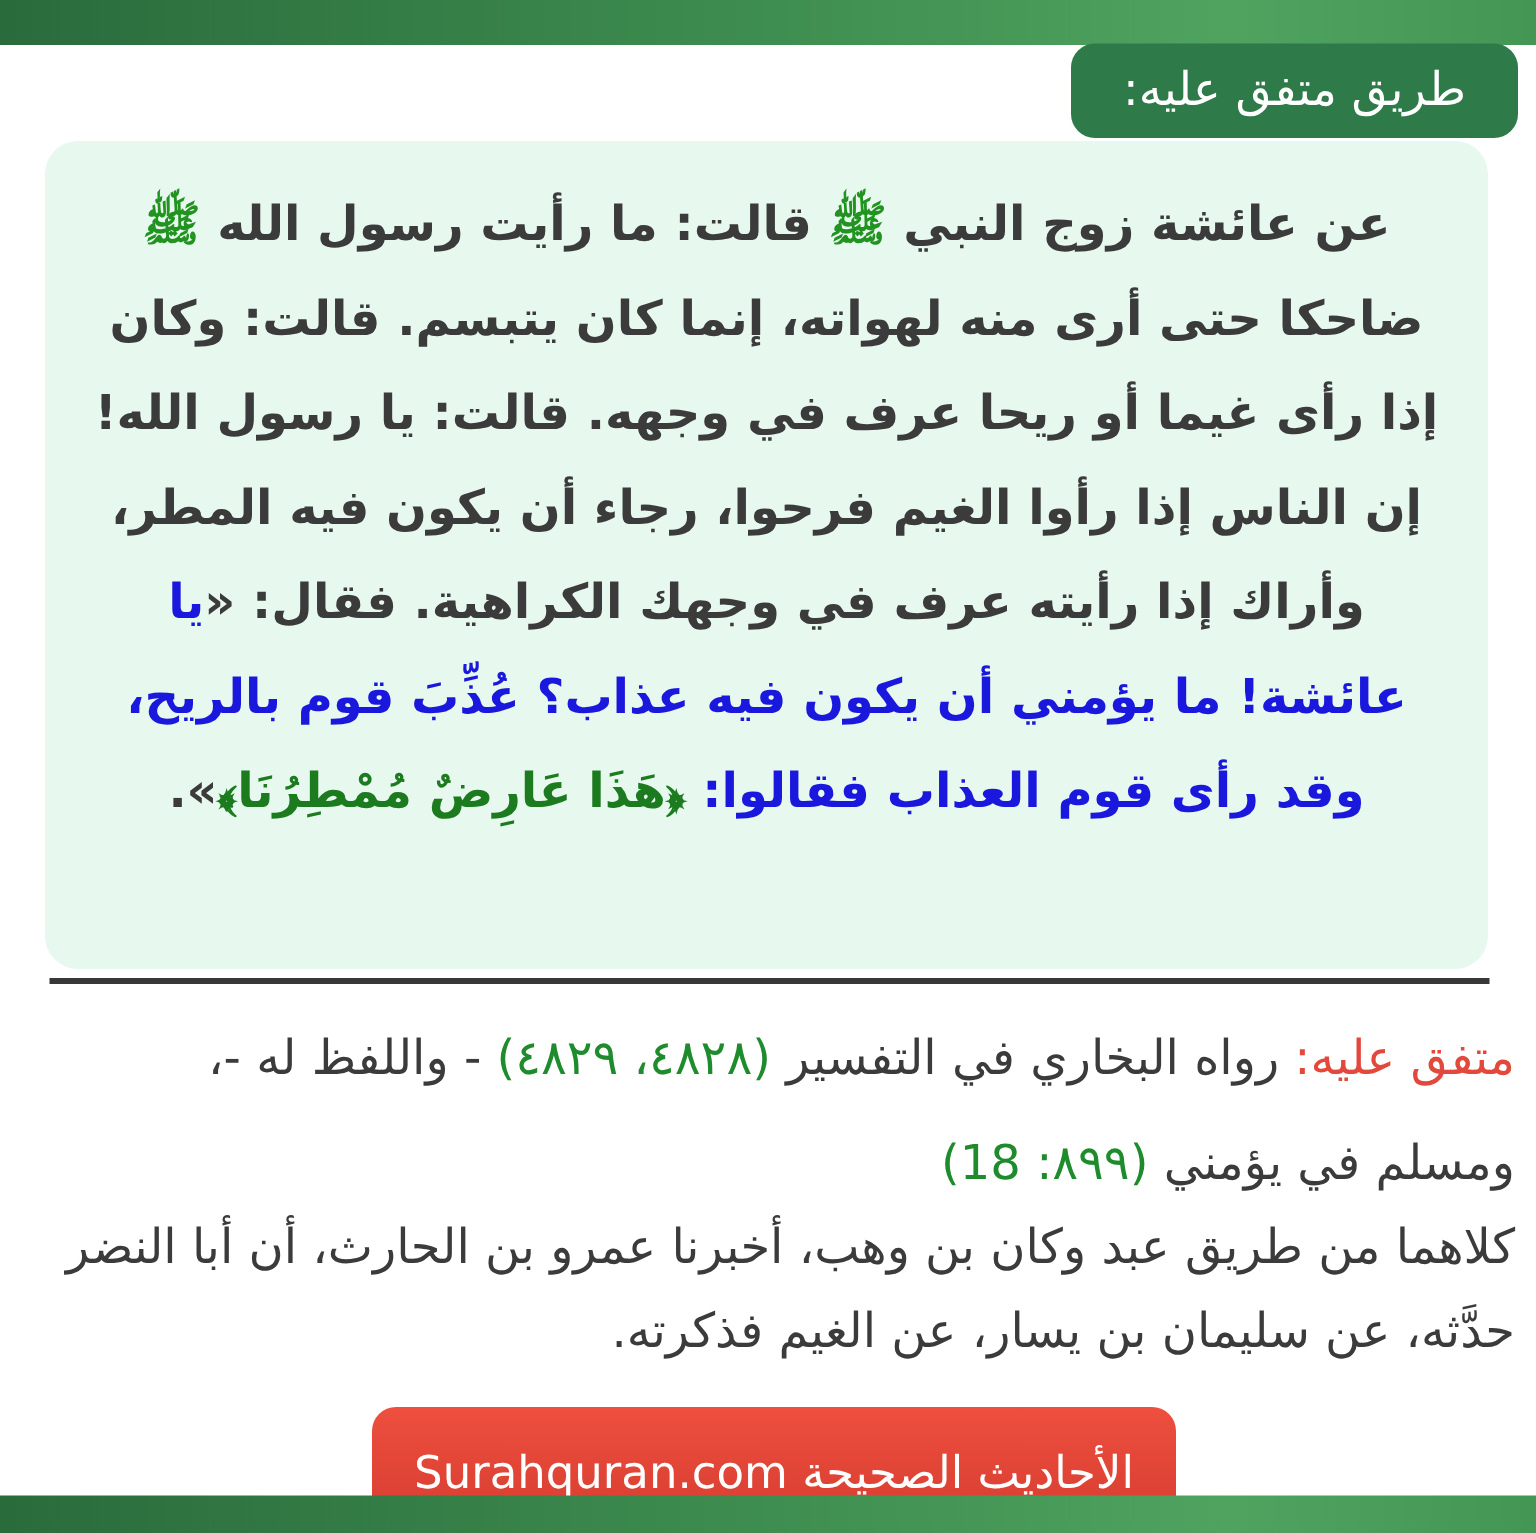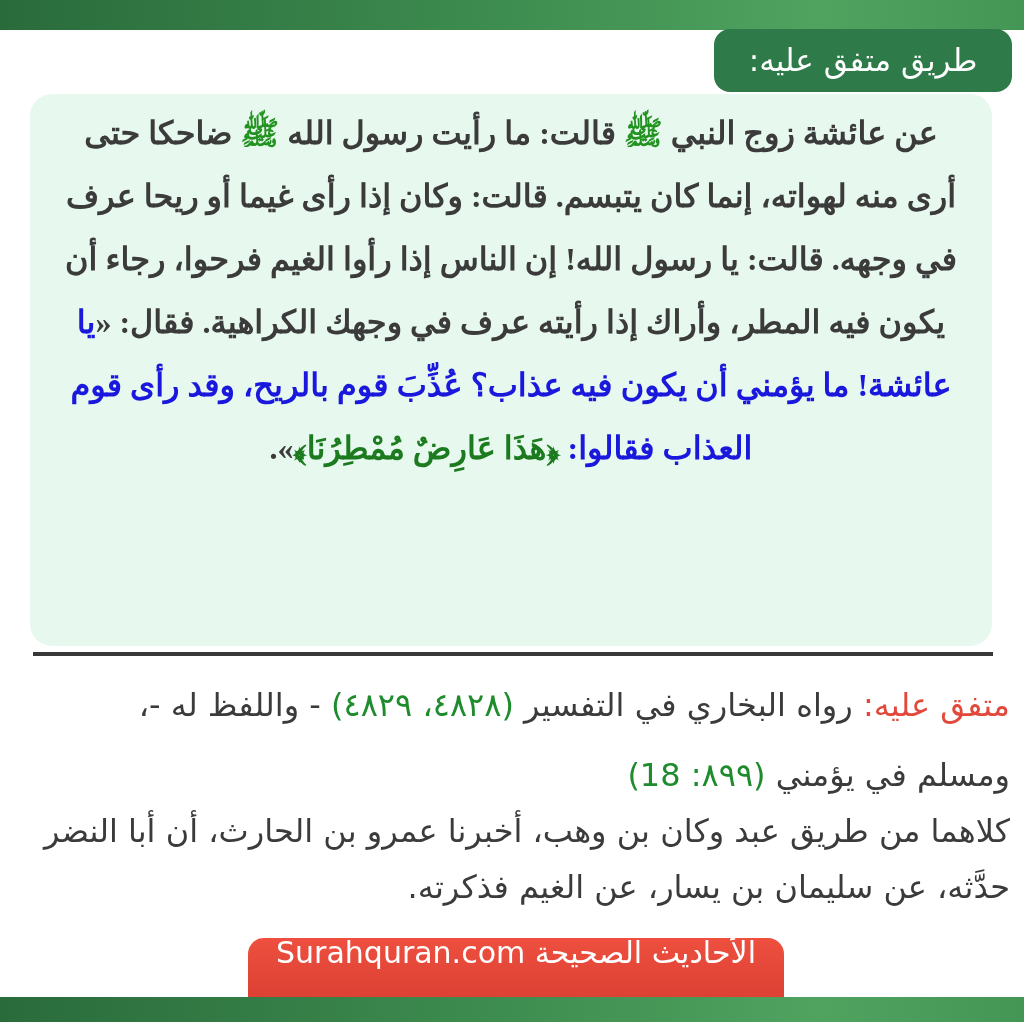--- a/index.html
+++ b/index.html
@@ -33,23 +33,22 @@
     border-radius:16px;
     display:flex;align-items:center;justify-content:center;
     direction:rtl;
     color:#ffffff;font-size:31px;line-height:1;
   }
   .hadith-box{
     position:absolute;left:30px;top:94px;width:962px;height:552px;
     background:var(--mint-bg);
     border-radius:22px;
     box-sizing:border-box;
-    padding:8px 26px;
+    padding:24px 26px;
     direction:rtl;
-    font-family:Liberation Serif, serif;
   }
   .hadith-text{
     margin:0;
     text-align:center;
     font-size:32px;font-weight:bold;line-height:63px;
     color:var(--text-dark);
     white-space:pre-wrap;
   }
   .seg-dark{color:var(--text-dark);}
   .seg-blue{color:var(--hadith-blue);}
@@ -69,21 +68,21 @@
   .tk1{top:682px;}
   .tk2{top:752px;}
   .tk3{top:808px;}
   .tk4{top:864px;}
   .seg-red{color:var(--red-label);}
   .seg-ref{color:var(--ref-green);}
   .banner{
     position:absolute;left:248px;top:938px;width:536px;height:60px;
     background:linear-gradient(180deg,var(--banner-red-a),var(--banner-red-b));
     border-radius:16px 16px 0 0;
-    display:flex;align-items:flex-start;justify-content:center;
+    display:flex;align-items:flex-end;justify-content:center;
     direction:rtl;
     color:#ffffff;font-size:30px;line-height:1;
   }
   .bottom-bar{
     position:absolute;left:0;top:997px;width:1024px;height:25px;
     background:linear-gradient(90deg,var(--bar-green-a) 0%,#3c8a4e 45%,var(--bar-green-b) 80%,#449655 100%);
   }
 </style>
 </head>
 <body>

